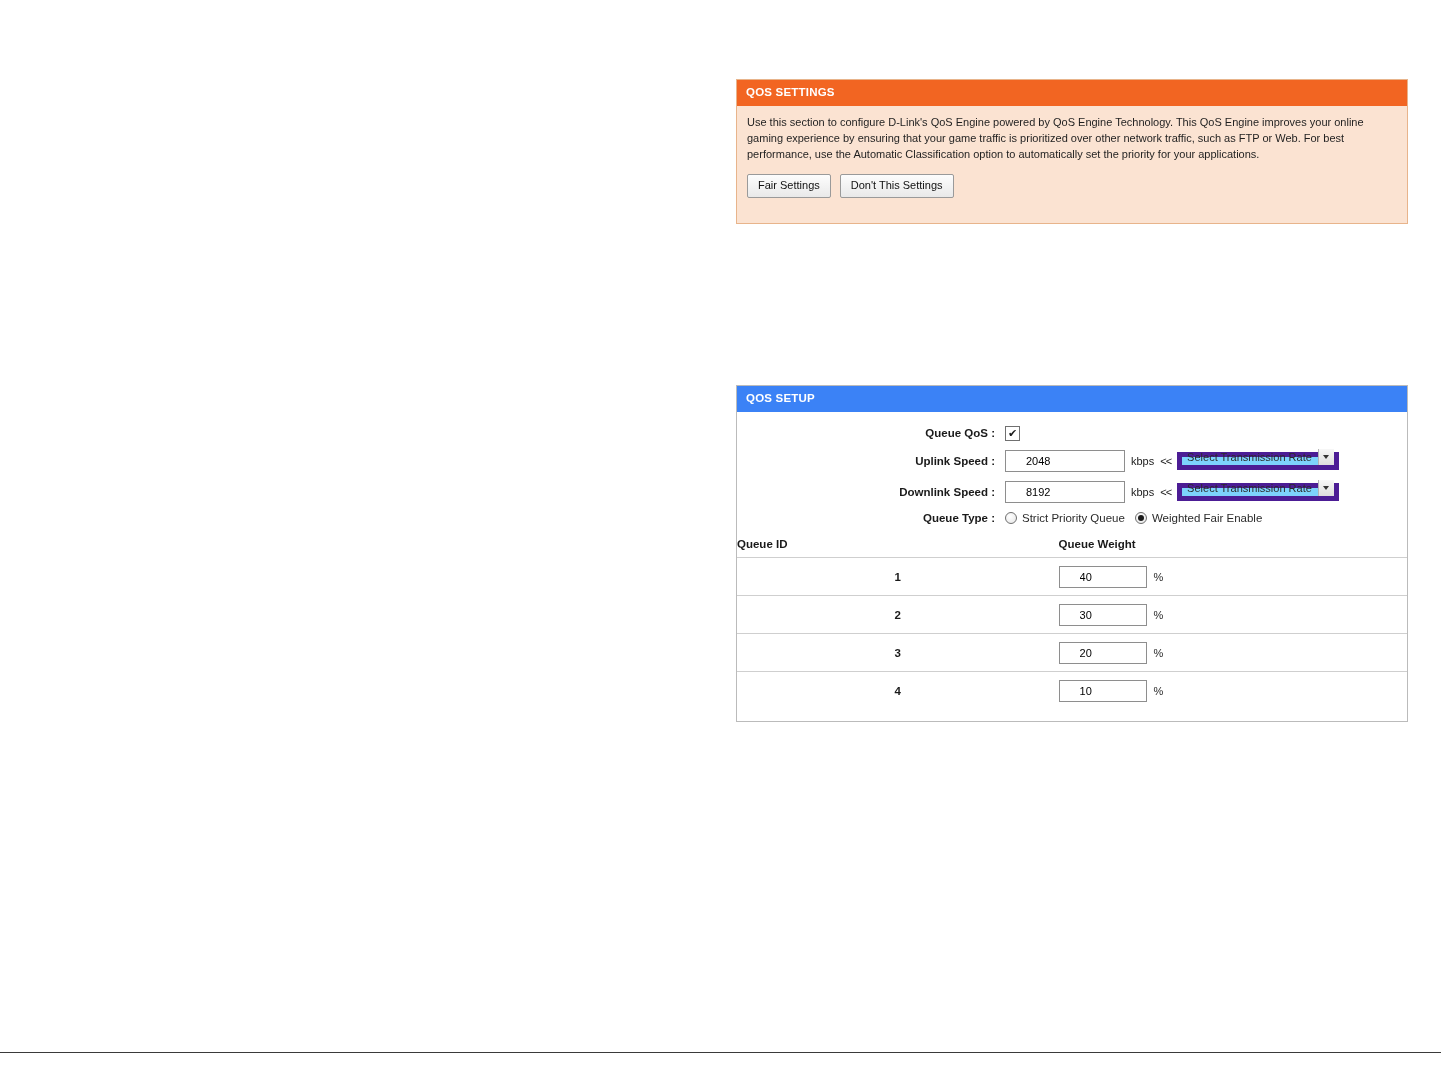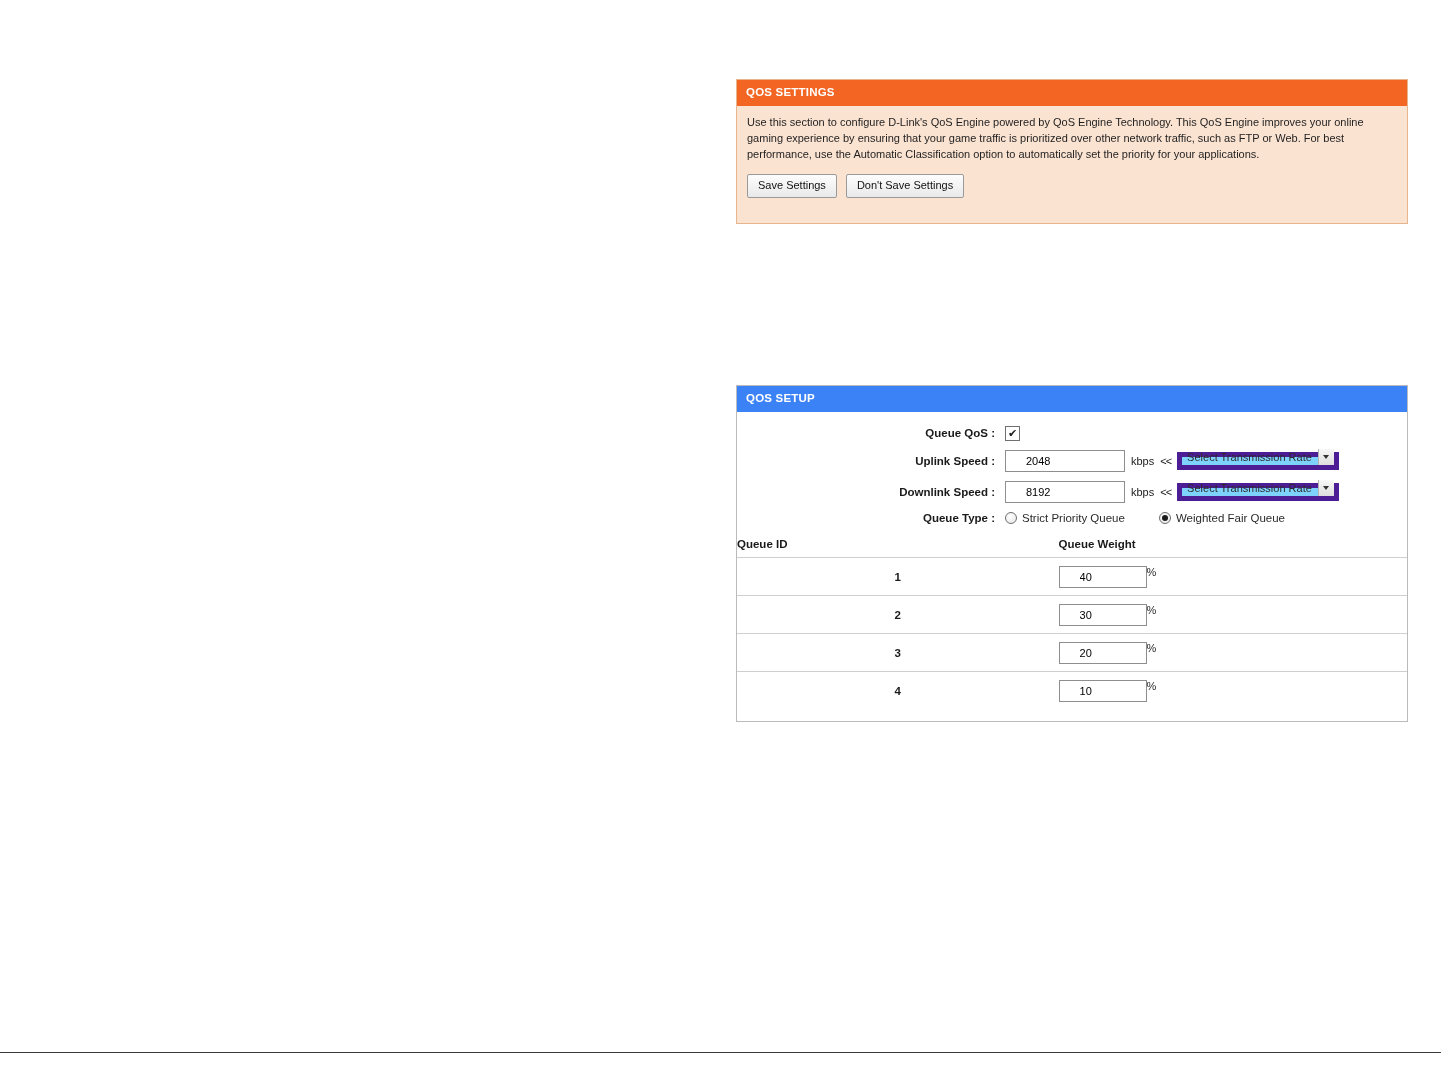--- a/index.html
+++ b/index.html
@@ -154,21 +154,21 @@
     border: 1px solid #707070;
     background: #fff;
     display: inline-flex;
     align-items: center;
     justify-content: center;
     font-size: 11px;
     line-height: 1;
     color: #1a1a1a;
   }
 
-  .radio-group { display: flex; align-items: flex-end; gap: 34px; }
+  .radio-group { display: flex; align-items: flex-end; gap: 10px; }
   .radio-item { display: flex; align-items: center; gap: 5px; font-size: 11.5px; }
   .radio-dot {
     width: 12px; height: 12px;
     border: 1px solid #6f6f6f;
     border-radius: 50%;
     background: radial-gradient(circle at 40% 35%, #ffffff 0%, #ededed 70%);
     display: inline-flex;
     align-items: center;
     justify-content: center;
     box-sizing: border-box;
@@ -201,21 +201,21 @@
     padding: 8px 0 7px 0;
     vertical-align: middle;
   }
   .td-id {
     text-align: center;
     font-weight: bold;
     color: #1a1a1a;
     padding-right: 130px;
   }
   .td-weight { padding-left: 60px; }
-  .weight-cell { display: flex; }
+  .weight-cell { display: flex; align-items: center; gap: 7px; }
   .input-weight { width: 46px; }
   .pct { font-size: 11px; }
 
   
   .page-rule {
     position: absolute;
     left: 0;
     top: 1052px;
     width: 1441px;
     height: 1px;
@@ -223,22 +223,22 @@
   }
 </style>
 </head>
 <body>
 
 <div class="qos-settings-panel">
   <div class="panel-header-orange">QOS SETTINGS</div>
   <div class="panel-body">
     <p class="panel-desc">Use this section to configure D-Link's QoS Engine powered by QoS Engine Technology. This QoS Engine improves your online gaming experience by ensuring that your game traffic is prioritized over other network traffic, such as FTP or Web. For best performance, use the Automatic Classification option to automatically set the priority for your applications.</p>
     <div class="btn-row">
-      <button class="win-button">Save Settings</button>
-      <button class="win-button">Don't Save Settings</button>
+      <button class="win-button">Fair Settings</button>
+      <button class="win-button">Don't This Settings</button>
     </div>
   </div>
 </div>
 
 <div class="qos-setup-panel">
   <div class="panel-header-dark">QOS SETUP</div>
   <div class="setup-body">
 
     <div class="form-row">
       <div class="form-label">Queue QoS :</div>
@@ -282,21 +282,21 @@
     <div class="form-row">
       <div class="form-label">Queue Type :</div>
       <div class="form-control">
         <div class="radio-group">
           <label class="radio-item">
             <span class="radio-dot"></span>
             <span>Strict Priority Queue</span>
           </label>
           <label class="radio-item">
             <span class="radio-dot checked"></span>
-            <span>Weighted Fair Queue</span>
+            <span>Weighted Fair Enable</span>
           </label>
         </div>
       </div>
     </div>
 
     <table class="queue-table">
       <thead>
         <tr>
           <th class="th-id">Queue ID</th>
           <th class="th-weight">Queue Weight</th>

